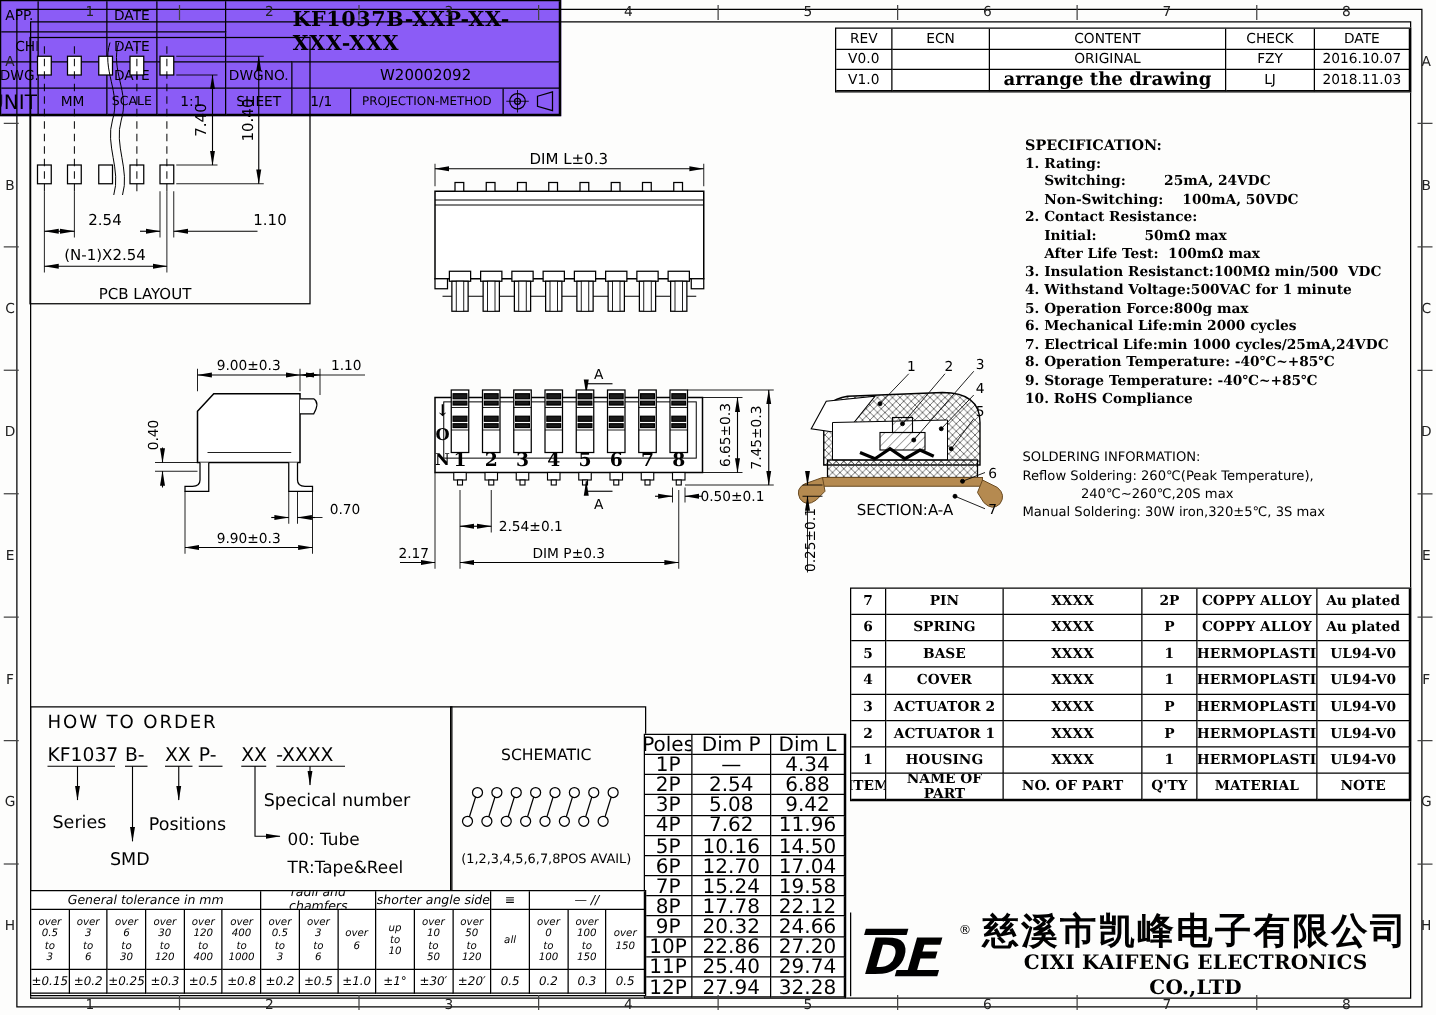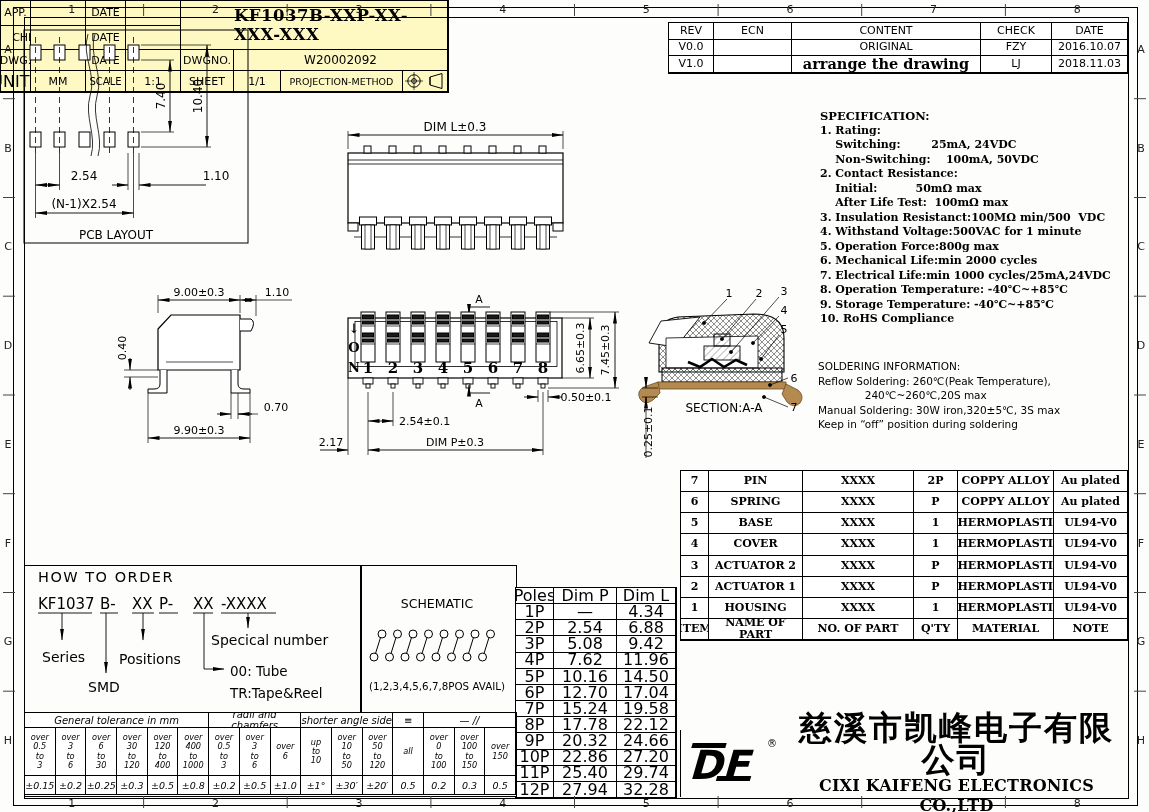--- a/index.html
+++ b/index.html
@@ -24,34 +24,34 @@
          font-family:"DejaVu Serif",serif;font-weight:700;font-size:11px;}
   .poles{left:515px;top:587px;width:160px;height:210px;grid-template-columns:38px 63px 59px;grid-auto-rows:1fr;font-size:16px;}
   .tolwrap{left:24px;top:712px;width:491px;height:83px;border:1.5px solid #000;background:#fff;position:absolute;font-style:italic;}
   .tolrow{display:grid;grid-template-columns:repeat(16,1fr);}
   .tolrow div{border-right:1px solid #000;border-bottom:1px solid #000;display:flex;align-items:center;justify-content:center;
      text-align:center;white-space:pre-line;overflow:hidden;}
   .tolg{height:15px;font-size:10px;}
   .tolr{height:48px;font-size:8.2px;line-height:1.12;}
   .tolv{height:19px;font-size:9.5px;}
   
-  .tblock{left:680px;top:639px;width:447px;height:91px;display:grid;border:1.5px solid #000;background:#fef9c3;
+  .tblock{left:680px;top:639px;width:447px;height:91px;display:grid;border:1.5px solid #000;background:#8b5cf6;
      grid-template-columns:30px 55px 40px 55px 53px 47px 122px 45px;grid-template-rows:repeat(4,1fr);font-size:11px;}
   .tblock>div{border-right:1px solid #000;border-bottom:1px solid #000;display:flex;align-items:center;justify-content:center;overflow:hidden;}
   .namecell{font-family:"DejaVu Serif",serif;font-weight:700;font-size:16.5px;letter-spacing:.5px;}
   
   .specblock{left:820px;top:109px;width:312px;font-family:"DejaVu Serif",serif;font-weight:700;font-size:11px;}
   .specblock .specline{white-space:pre;height:14.5px;line-height:14.5px;}
   .soldblock{left:818px;top:359px;width:312px;font-size:10.5px;}
   .soldblock .soldline{white-space:pre;height:14.5px;line-height:14.5px;}
   .boxoutline{position:absolute;border:1px solid #000;background:transparent;}
   
   .company{left:680px;top:730px;width:447px;height:67px;position:absolute;border-left:1px solid #000;display:flex;align-items:center;}
   .companytext{flex:1;text-align:center;}
-  .cn{font-family:"DejaVu Serif",serif;font-weight:700;font-size:33px;letter-spacing:2px;line-height:32px;}
+  .cn{font-family:"DejaVu Serif",serif;font-weight:700;font-size:29px;letter-spacing:2px;line-height:32px;}
   .en{font-family:"DejaVu Serif",serif;font-weight:700;font-size:16px;letter-spacing:.2px;line-height:20px;}
   svg text{fill:#000;}
   .dim{font-family:"DejaVu Sans",sans-serif;font-size:11px;}
   .dimb{font-family:"DejaVu Sans",sans-serif;font-size:12px;}
   .num{font-family:"DejaVu Serif",serif;font-weight:700;font-size:15px;}
   .onl{font-family:"DejaVu Serif",serif;font-weight:700;font-size:13px;}
   .hto{font-family:"DejaVu Sans",sans-serif;}
 </style>
 </head>
 <body>
@@ -139,21 +139,20 @@
         <div class="specline">10. RoHS Compliance</div>
       </div>
   </div>
 
   <div class="abs soldblock cad">
     <div class="soldline">SOLDERING INFORMATION:</div>
     <div>
         <div class="soldline">Reflow Soldering: 260℃(Peak Temperature),</div>
         <div class="soldline">              240℃~260℃,20S max</div>
         <div class="soldline">Manual Soldering: 30W iron,320±5℃, 3S max</div>
-        <div class="soldline">Keep in “off” position during soldering</div>
       </div>
   </div>
 
   <div class="gtable parts">
       <div class="td">7</div>
       <div class="td">PIN</div>
       <div class="td">XXXX</div>
       <div class="td">2P</div>
       <div class="td">COPPY ALLOY</div>
       <div class="td">Au plated</div>

